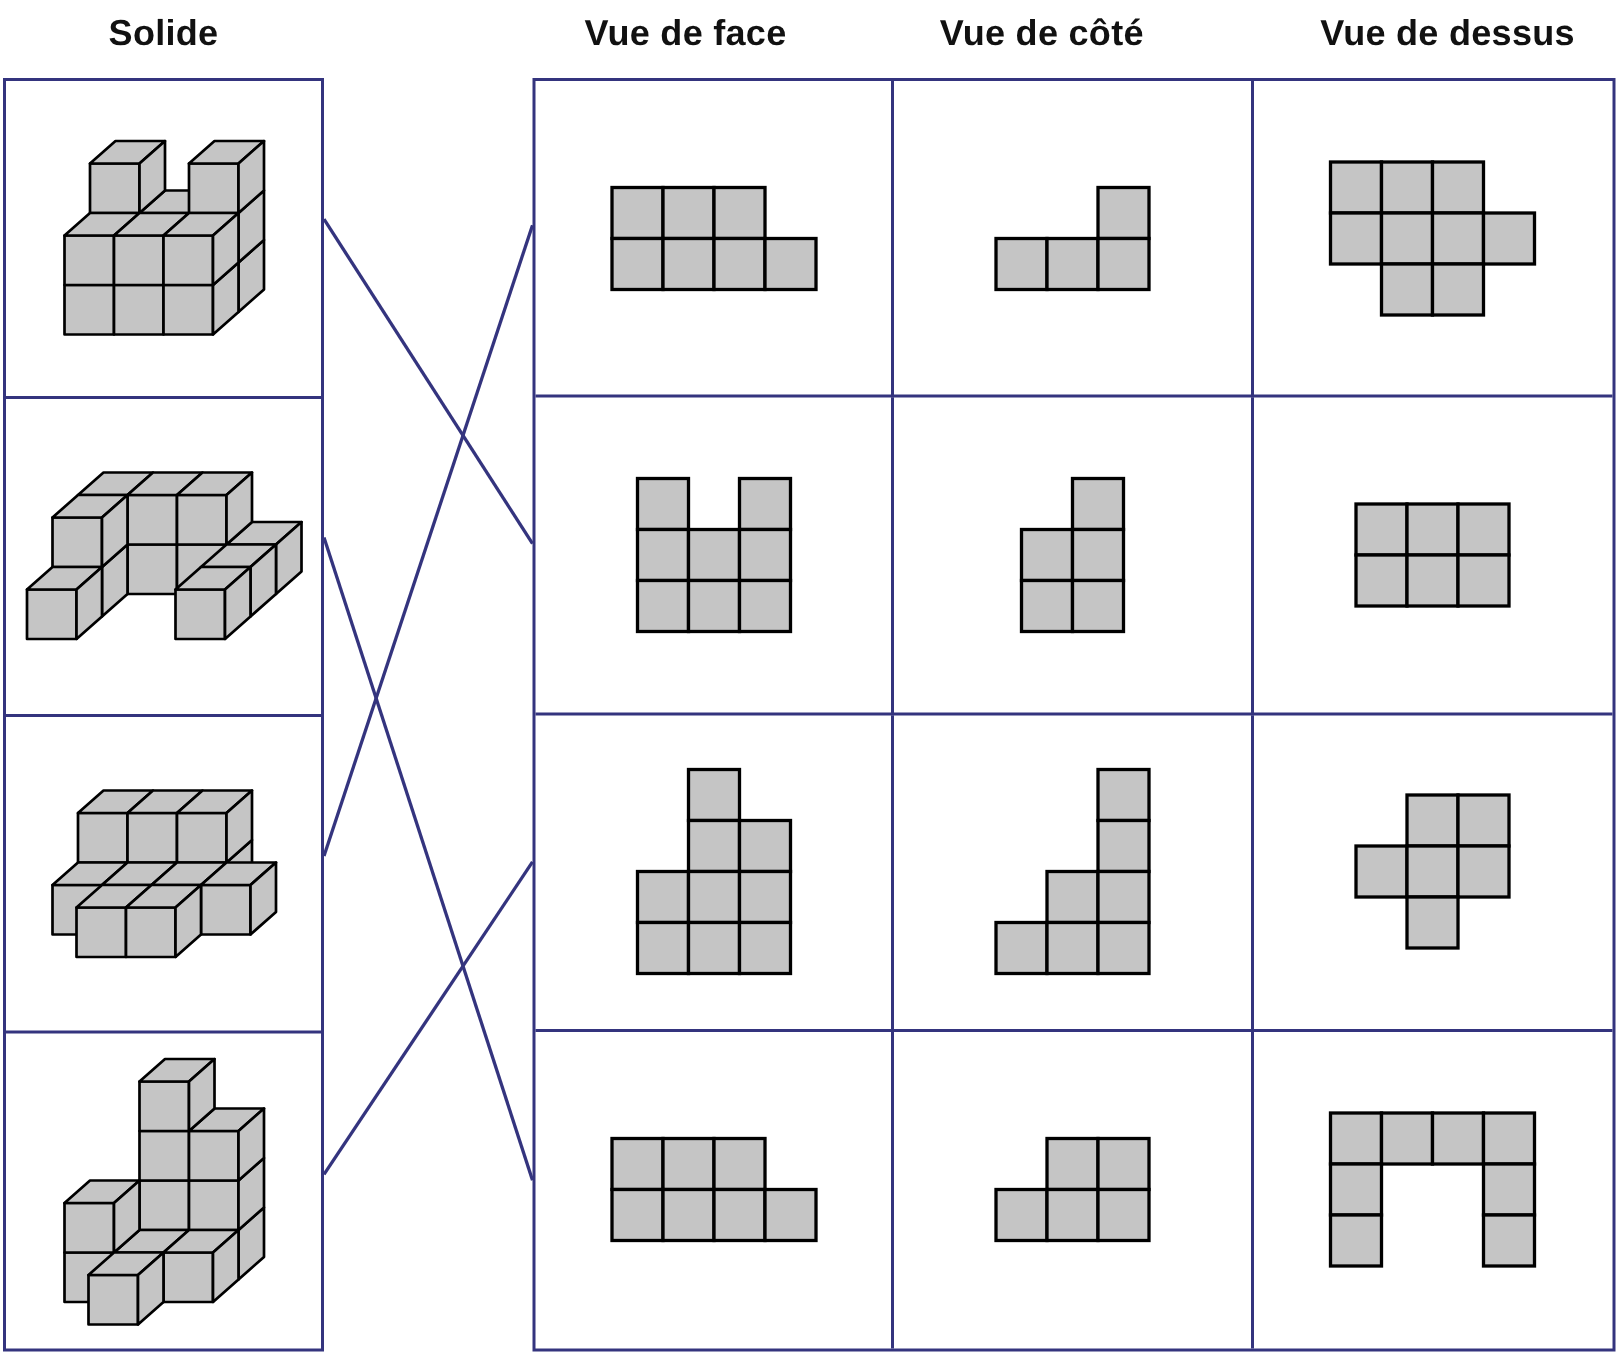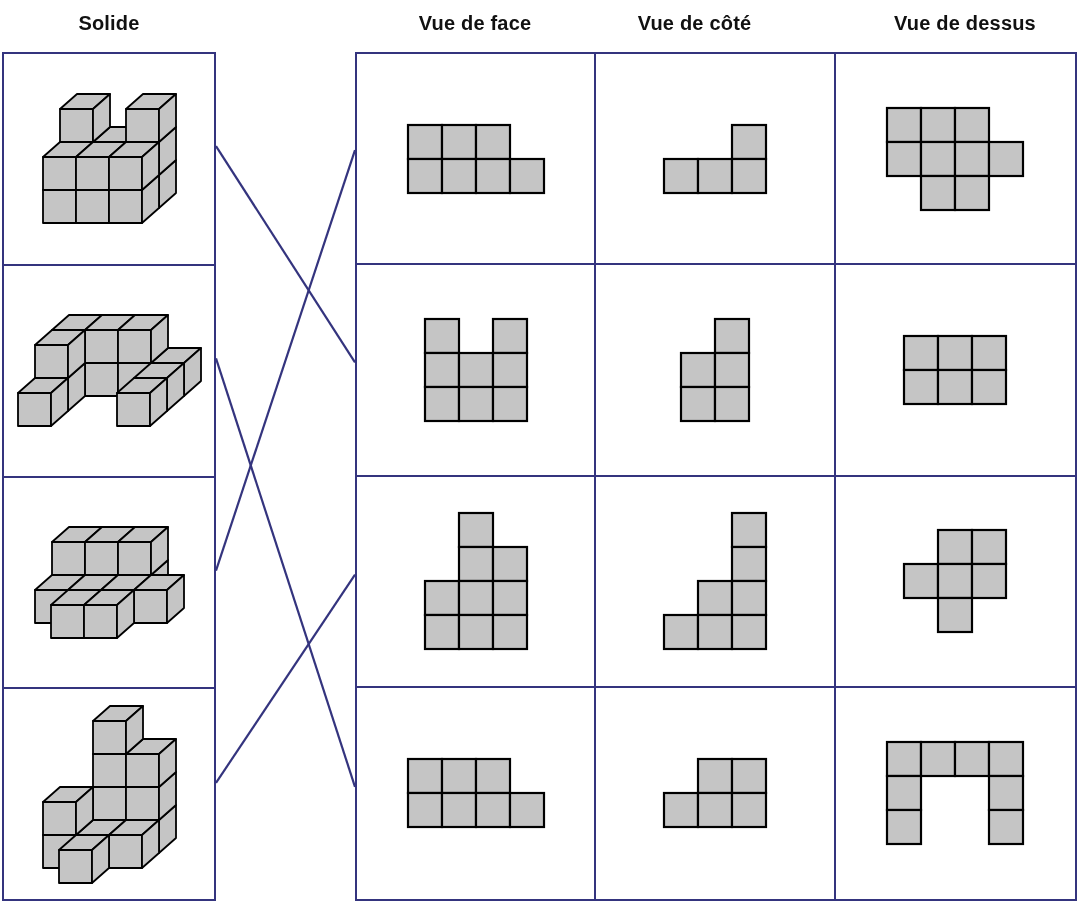--- a/index.html
+++ b/index.html
@@ -6,24 +6,24 @@
   :root { --navy:#34347e; }
   html,body { background:#ffffff; }
   body {
     width:1078px; height:903px; position:relative; overflow:hidden;
     font-family:"Liberation Sans", sans-serif;
   }
   .page { position:absolute; inset:0; }
   .hdr {
     position:absolute; top:0; height:46px;
     display:flex; align-items:center; justify-content:center;
-    font-size:20px; font-weight:600; color:#111111; letter-spacing:0.2px;
+    font-size:24px; font-weight:600; color:#111111; letter-spacing:0.2px;
   }
   #hdr-solide { left:2px;   width:214px; }
-  #hdr-face   { left:355px; width:240px; }
+  #hdr-face   { left:337px; width:240px; }
   #hdr-cote   { left:574px; width:241px; }
   #hdr-dessus { left:845px; width:240px;text-align:right; }
 
   .solid-box {
     position:absolute; left:2px; top:52px; width:214px; height:849px;
     border:2.6px solid var(--navy); background:#ffffff;
     display:flex; flex-direction:column;
   }
   .solid-cell {
     flex:1 1 0; display:flex; align-items:center; justify-content:center;

